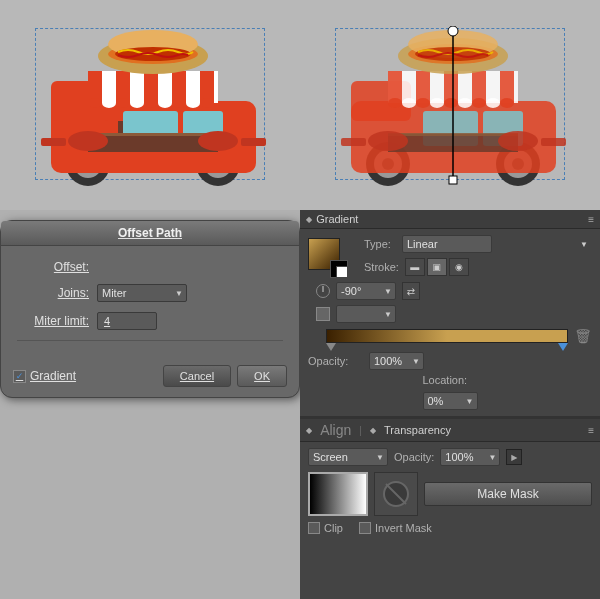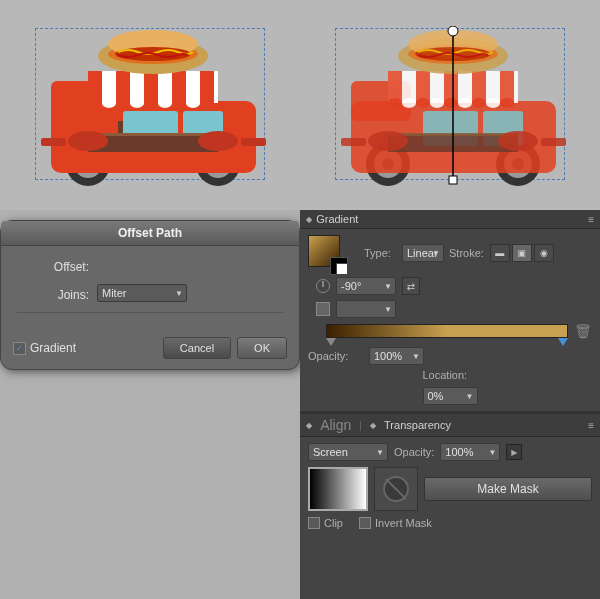--- a/index.html
+++ b/index.html
@@ -59,37 +59,38 @@
       justify-content: center;
       padding-top: 10px;
     }
 
     .dialog-box {
       background: #686868;
       border: 1px solid #444;
       border-radius: 12px;
       width: 308px;
       box-shadow: 2px 2px 8px rgba(0,0,0,0.5);
+      text-decoration: underline;
     }
     .dialog-title {
       background: linear-gradient(to bottom, #7a7a7a, #5a5a5a);
       color: #f0f0f0;
       text-align: center;
       padding: 5px 0;
       font-size: 12px;
       font-weight: bold;
       border-radius: 4px 4px 0 0;
       border-bottom: 1px solid #444;
     }
     .dialog-body {
       padding: 14px 16px 10px;
     }
     .dialog-row {
       display: flex;
-      align-items: flex-end;
+      align-items: center;
       margin-bottom: 10px;
       color: #e8e8e8;
       font-size: 12px;
     }
     .dialog-label {
       width: 80px;
       text-align: right;
       padding-right: 8px;
       color: #e0e0e0;
     }
@@ -593,20 +594,24 @@
           <div class="select-wrapper">
             <select class="dialog-select">
               <option>Miter</option>
               <option>Round</option>
               <option>Bevel</option>
             </select>
             <span class="select-arrow">▼</span>
           </div>
         </div>
 
+        <div class="dialog-row">
+          <span class="dialog-label">Miter limit:</span>
+          <input class="dialog-miter" type="text" value="4" style="">
+        </div>
         <div class="dialog-divider"></div>
       </div>
       <div class="dialog-footer">
         <div class="preview-check">
           <div class="checkbox">✓</div>
           <span>Gradient</span>
         </div>
         <button class="btn btn-cancel">Cancel</button>
         <button class="btn btn-ok">OK</button>
       </div>
@@ -629,21 +634,21 @@
 
         <div class="gradient-swatch-area">
           <div style="position:relative; width:36px; height:36px;">
             <div class="gradient-swatch-large"></div>
             <div style="position:absolute; bottom:-4px; right:-4px; width:18px; height:18px; background:#000; border:1px solid #555;">
               <div style="position:absolute; bottom:-1px; right:-1px; width:12px; height:12px; background:#fff; border:1px solid #444;"></div>
             </div>
           </div>
         </div>
 
-        <div style="display:flex; gap:5px; flex:1; margin-left:10px;">
+        <div style="display:flex; flex-direction:column; gap:5px; flex:1; margin-left:10px;">
 
           <div style="display:flex; align-items:center; gap:6px;">
             <span class="gradient-label">Type:</span>
             <div class="select-wrapper" style="flex:1;">
               <select class="gradient-select" style="width:100%;">
                 <option>Linear</option>
                 <option>Radial</option>
               </select>
               <span class="select-arrow">▼</span>
             </div>

